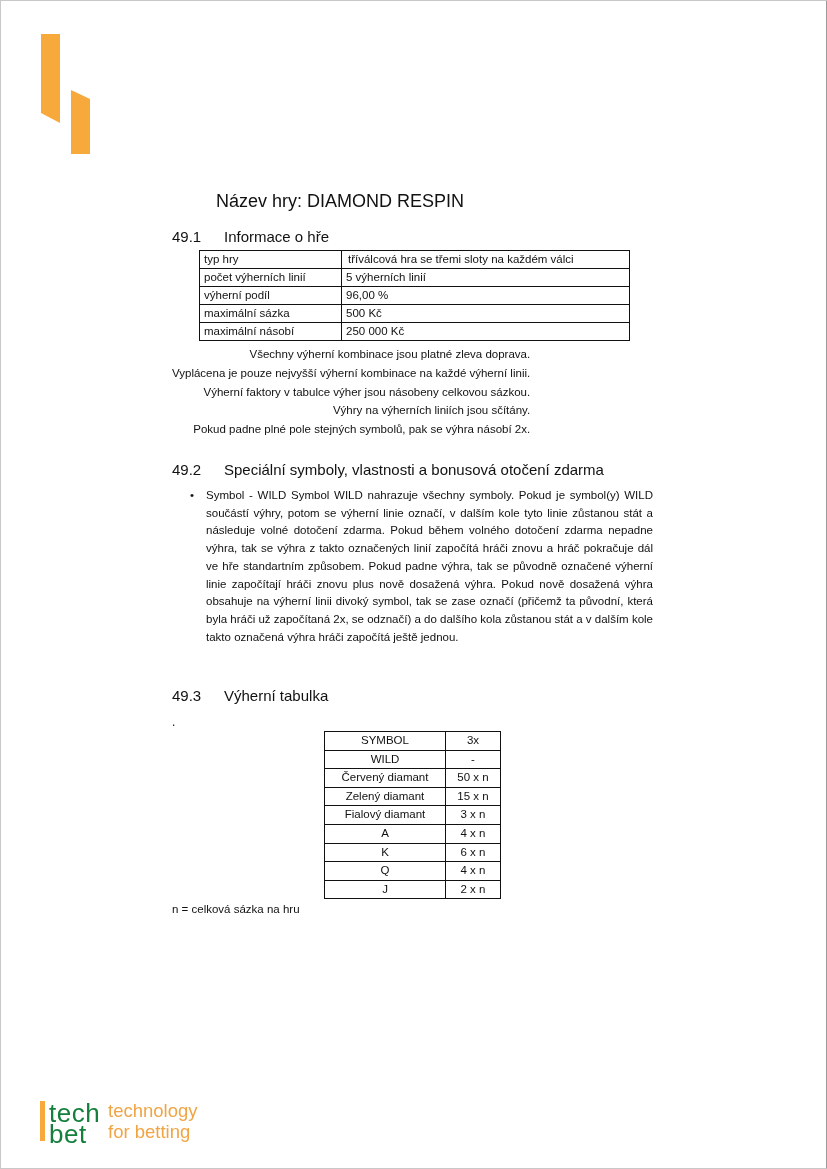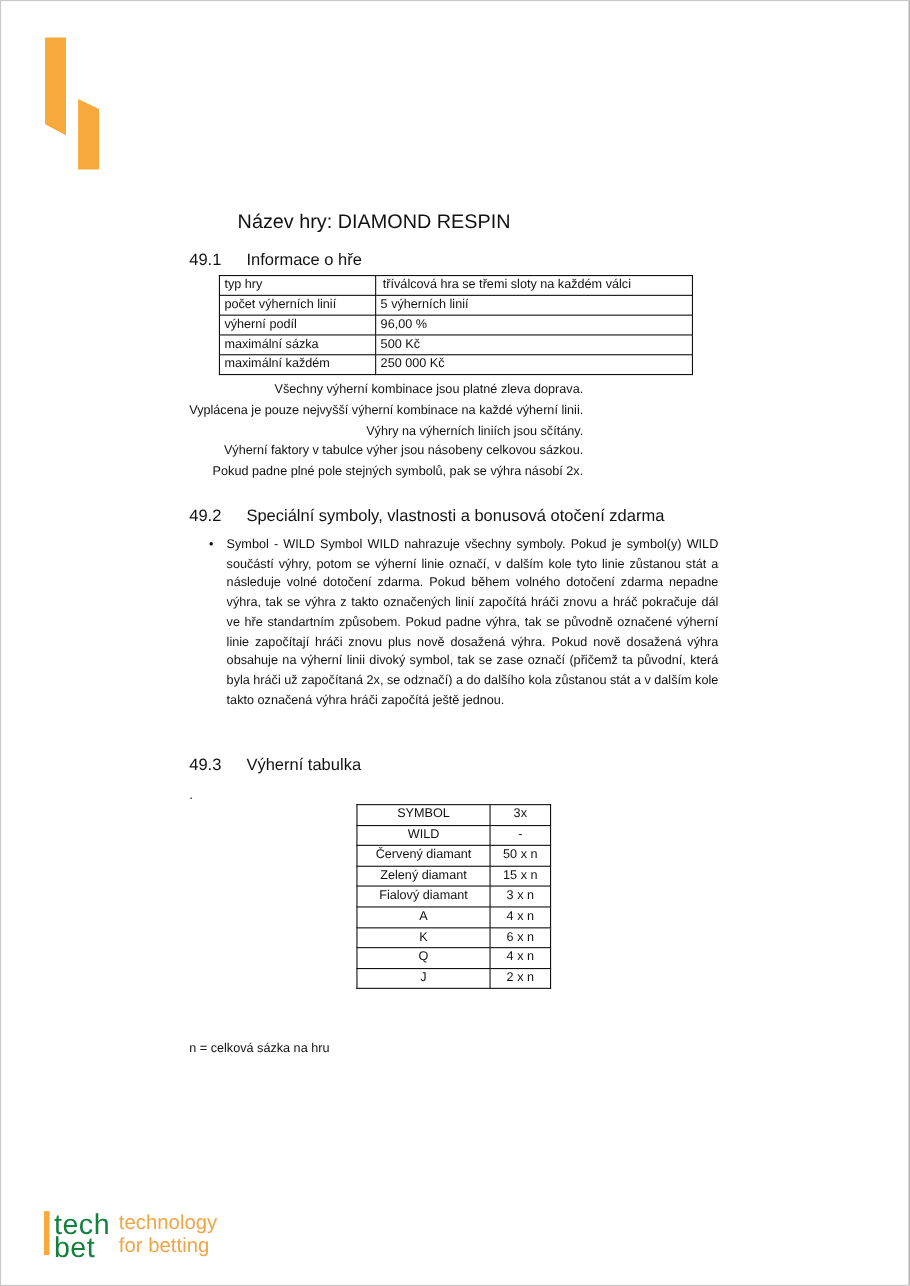--- a/index.html
+++ b/index.html
@@ -17,21 +17,21 @@
     table.info td.v { width: 277px; }
     .rules { position: absolute; left: 172px; top: 345px; font-size: 11.5px; line-height: 18.8px; text-align: right; }
     .bullet-block { position: absolute; left: 190px; top: 487px; width: 463px; font-size: 11.5px; line-height: 17.7px; }
     .bullet-block .dot { position: absolute; left: 0; top: 0; }
     .bullet-block p { margin: 0 0 0 16px; text-align: justify; }
     .dotline { position: absolute; left: 172px; top: 715px; font-size: 12px; }
     table.pay { position: absolute; left: 324px; top: 731px; border-collapse: collapse; font-size: 11.5px; padding-left: 36px; }
     table.pay td { border: 1px solid #111; text-align: center; height: 17.6px; line-height: 17.6px; padding: 0; }
     table.pay td.s { width: 120px; }
     table.pay td.m { width: 54px; }
-    .footnote { position: absolute; left: 172px; top: 903px; font-size: 11.5px; margin-top: 44px; }
+    .footnote { position: absolute; left: 172px; top: 903px; font-size: 11.5px; }
     .brand { position: absolute; left: 40px; top: 1100px; height: 44px; width: 200px; }
     .brand .bar { position: absolute; left: 0; top: 1px; width: 5px; height: 40px; background: #f7a93b; }
     .brand .tech, .brand .bet { position: absolute; left: 9px; font-size: 26px; font-weight: normal; color: #15803d; letter-spacing: 0.5px; }
     .brand .tech { top: -2px; }
     .brand .bet { top: 19px; }
     .brand .tag1, .brand .tag2 { position: absolute; left: 68px; font-size: 18.5px; color: #f0a545; }
     .brand .tag1 { top: 0px; }
     .brand .tag2 { top: 21px; }
   </style>
 </head>
@@ -62,31 +62,31 @@
       </tr>
   <tr>
         <td class="k">výherní podíl</td>
         <td class="v">96,00 %</td>
       </tr>
   <tr>
         <td class="k">maximální sázka</td>
         <td class="v">500 Kč</td>
       </tr>
   <tr>
-        <td class="k">maximální každém</td>
+        <td class="k">maximální násobí</td>
         <td class="v">250 000 Kč</td>
       </tr>
 </tbody>
   </table>
 
 <div class="rules">
   <div>Všechny výherní kombinace jsou platné zleva doprava.</div>
   <div>Vyplácena je pouze nejvyšší výherní kombinace na každé výherní linii.</div>
+  <div>Výherní faktory v tabulce výher jsou násobeny celkovou sázkou.</div>
   <div>Výhry na výherních liniích jsou sčítány.</div>
-  <div>Výherní faktory v tabulce výher jsou násobeny celkovou sázkou.</div>
   <div>Pokud padne plné pole stejných symbolů, pak se výhra násobí 2x.</div>
 </div>
 
 <div class="h2" style="top:461px;">
   <span class="num">49.2</span><span>Speciální symboly, vlastnosti a bonusová otočení zdarma</span>
 </div>
 
 <div class="bullet-block">
   <span class="dot">•</span>
   <p>Symbol - WILD Symbol WILD nahrazuje všechny symboly. Pokud je symbol(y) WILD součástí výhry, potom se výherní linie označí, v dalším kole tyto linie zůstanou stát a následuje volné dotočení zdarma. Pokud během volného dotočení zdarma nepadne výhra, tak se výhra z takto označených linií započítá hráči znovu a hráč pokračuje dál ve hře standartním způsobem. Pokud padne výhra, tak se původně označené výherní linie započítají hráči znovu plus nově dosažená výhra. Pokud nově dosažená výhra obsahuje na výherní linii divoký symbol, tak se zase označí (přičemž ta původní, která byla hráči už započítaná 2x, se odznačí) a do dalšího kola zůstanou stát a v dalším kole takto označená výhra hráči započítá ještě jednou.</p>

